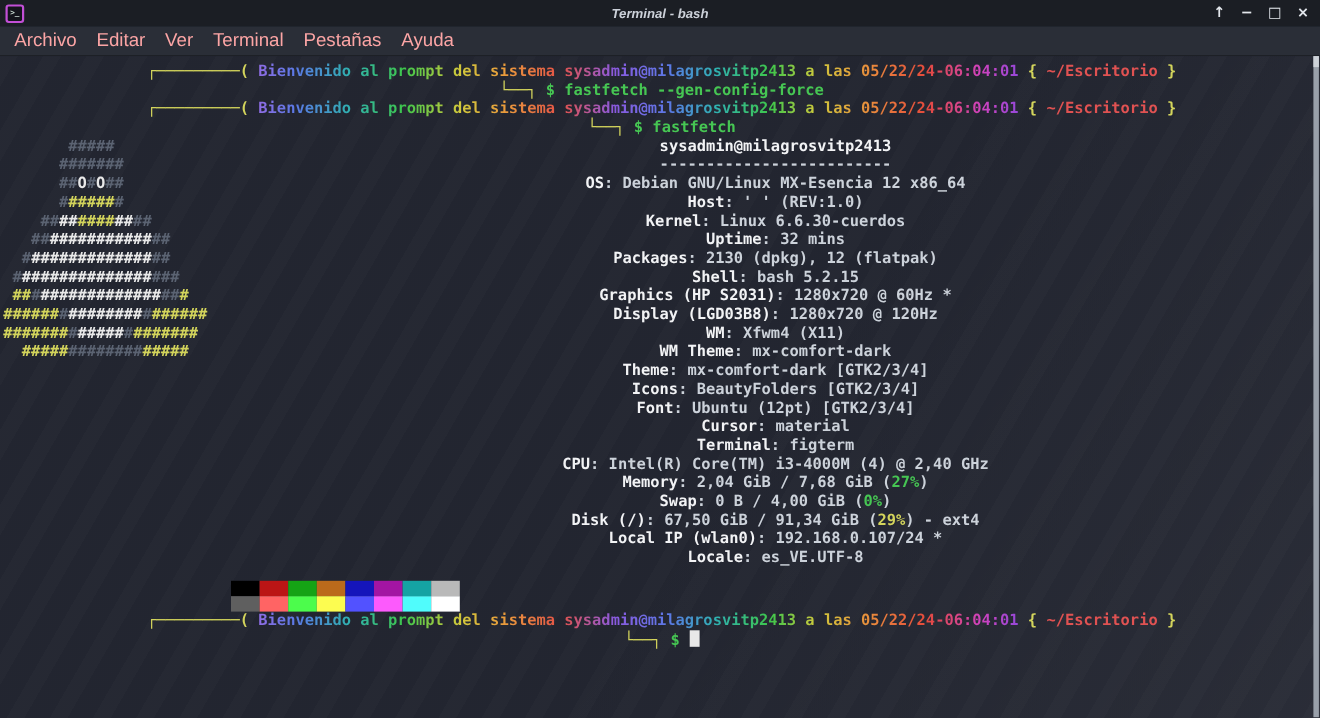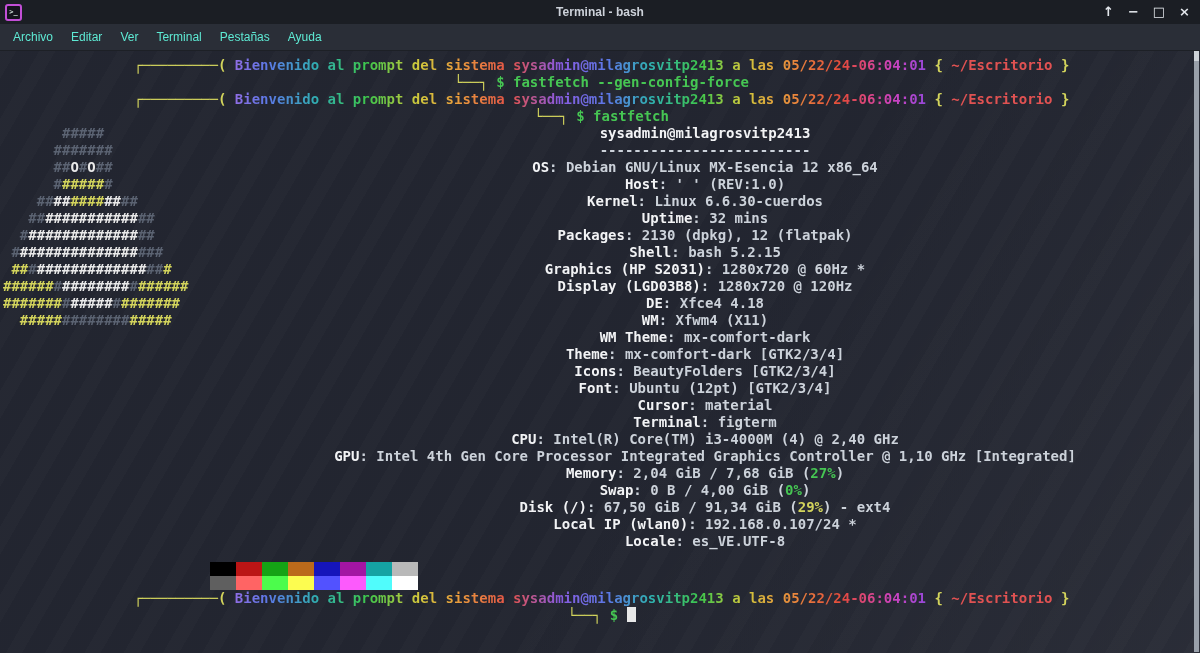--- a/index.html
+++ b/index.html
@@ -4,28 +4,28 @@
 <style>
   html,body{margin:0;padding:0;background:#17191e;}
   .window{position:relative;width:1200px;height:653px;overflow:hidden;background:#232631;
     font-family:"Liberation Sans",sans-serif;}
   
   .titlebar{position:relative;height:24px;background:#1b1e24;display:flex;align-items:center;}
   .app-icon{display:inline-flex;align-items:center;justify-content:center;width:13px;height:13px;
     margin-left:5px;border:2px solid #c24fd6;border-radius:3px;background:#14141c;
     color:#cfe0d8;font:bold 7px/7px "DejaVu Sans Mono",monospace;}
   .title{position:absolute;left:0;right:0;text-align:center;color:#ccd1d9;
-    font-size:12px;font-weight:bold;}
+    font-size:12px;font-weight:bold;font-style:italic;}
   .controls{margin-left:auto;display:flex;align-items:center;gap:14px;padding-right:10px;z-index:2;}
   .wbtn{color:#e3e7ec;font-size:13px;font-weight:bold;line-height:24px;cursor:default;
     font-family:"DejaVu Sans",sans-serif;}
   
   .menubar{height:26px;background:#2a2e37;display:flex;align-items:center;padding-left:4px;
     border-bottom:1px solid #1d2026;}
-  .menu-item{color:#5eead4;font-size:12px;padding:0 9px;line-height:26px;}
+  .menu-item{color:#fca5a5;font-size:17px;padding:0 9px;line-height:26px;}
   
   .screen{position:absolute;top:51px;left:0;right:0;bottom:0;padding:6px 0 0 3px;
     background:
       linear-gradient(305deg, rgba(255,255,255,0.035), rgba(255,255,255,0) 45%),
       repeating-linear-gradient(120deg, rgba(255,255,255,0.012) 0 14px, rgba(0,0,0,0.018) 14px 34px),
       #232631;}
   .line{margin:0;font:bold 14px/17px "DejaVu Sans Mono",monospace;white-space:pre;color:#ccd2da;text-align:center;}
   .y{color:#d3d45c;}
   .green{color:#46c653;}
   .red{color:#e05252;}
@@ -110,30 +110,28 @@
         <pre class="line">-------------------------</pre>
         <div>
             <pre class="line"><span class="lbl">OS</span><span class="val">: Debian GNU/Linux MX-Esencia 12 x86_64</span></pre>
             <pre class="line"><span class="lbl">Host</span><span class="val">: ' ' (REV:1.0)</span></pre>
             <pre class="line"><span class="lbl">Kernel</span><span class="val">: Linux 6.6.30-cuerdos</span></pre>
             <pre class="line"><span class="lbl">Uptime</span><span class="val">: 32 mins</span></pre>
             <pre class="line"><span class="lbl">Packages</span><span class="val">: 2130 (dpkg), 12 (flatpak)</span></pre>
             <pre class="line"><span class="lbl">Shell</span><span class="val">: bash 5.2.15</span></pre>
             <pre class="line"><span class="lbl">Graphics (HP S2031)</span><span class="val">: 1280x720 @ 60Hz *</span></pre>
             <pre class="line"><span class="lbl">Display (LGD03B8)</span><span class="val">: 1280x720 @ 120Hz</span></pre>
-            <pre class="line"><span class="lbl">DE</span><span class="val">: Xfce4 4.18</span></pre>
             <pre class="line"><span class="lbl">WM</span><span class="val">: Xfwm4 (X11)</span></pre>
             <pre class="line"><span class="lbl">WM Theme</span><span class="val">: mx-comfort-dark</span></pre>
             <pre class="line"><span class="lbl">Theme</span><span class="val">: mx-comfort-dark [GTK2/3/4]</span></pre>
             <pre class="line"><span class="lbl">Icons</span><span class="val">: BeautyFolders [GTK2/3/4]</span></pre>
             <pre class="line"><span class="lbl">Font</span><span class="val">: Ubuntu (12pt) [GTK2/3/4]</span></pre>
             <pre class="line"><span class="lbl">Cursor</span><span class="val">: material</span></pre>
             <pre class="line"><span class="lbl">Terminal</span><span class="val">: figterm</span></pre>
             <pre class="line"><span class="lbl">CPU</span><span class="val">: Intel(R) Core(TM) i3-4000M (4) @ 2,40 GHz</span></pre>
-            <pre class="line"><span class="lbl">GPU</span><span class="val">: Intel 4th Gen Core Processor Integrated Graphics Controller @ 1,10 GHz [Integrated]</span></pre>
             <pre class="line"><span class="lbl">Memory</span><span class="val">: 2,04 GiB / 7,68 GiB (</span><span class="pct-green">27%</span><span class="val">)</span></pre>
             <pre class="line"><span class="lbl">Swap</span><span class="val">: 0 B / 4,00 GiB (</span><span class="pct-green">0%</span><span class="val">)</span></pre>
             <pre class="line"><span class="lbl">Disk (/)</span><span class="val">: 67,50 GiB / 91,34 GiB (</span><span class="pct-yellow">29%</span><span class="val">) - ext4</span></pre>
             <pre class="line"><span class="lbl">Local IP (wlan0)</span><span class="val">: 192.168.0.107/24 *</span></pre>
             <pre class="line"><span class="lbl">Locale</span><span class="val">: es_VE.UTF-8</span></pre>
           </div>
         <div class="palette">
             <div class="pal-row">
               <div class="swatch" style="background: rgb(0, 0, 0);"></div>
               <div class="swatch" style="background: rgb(187, 21, 21);"></div>

